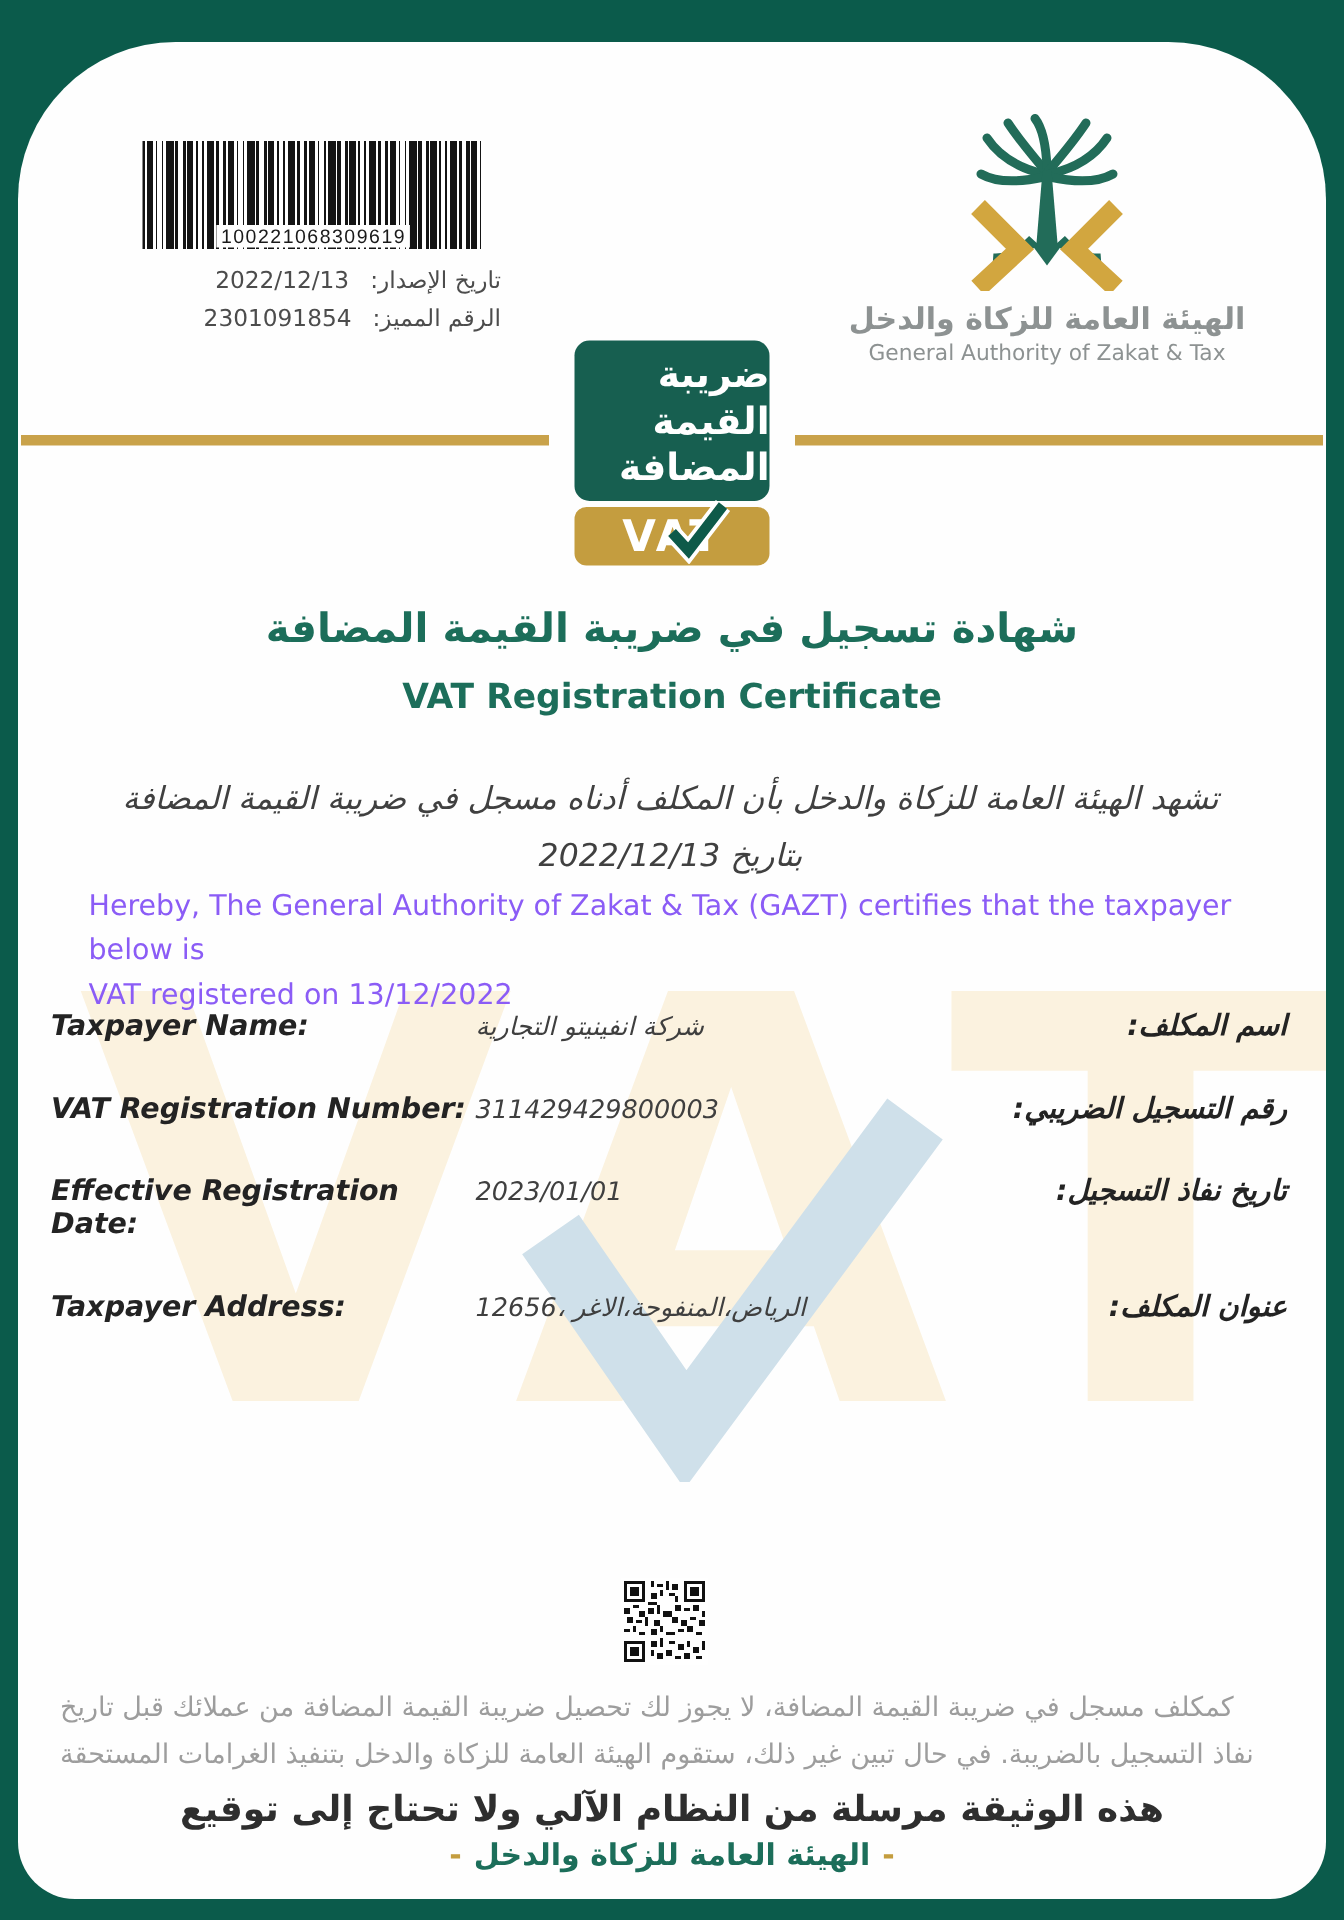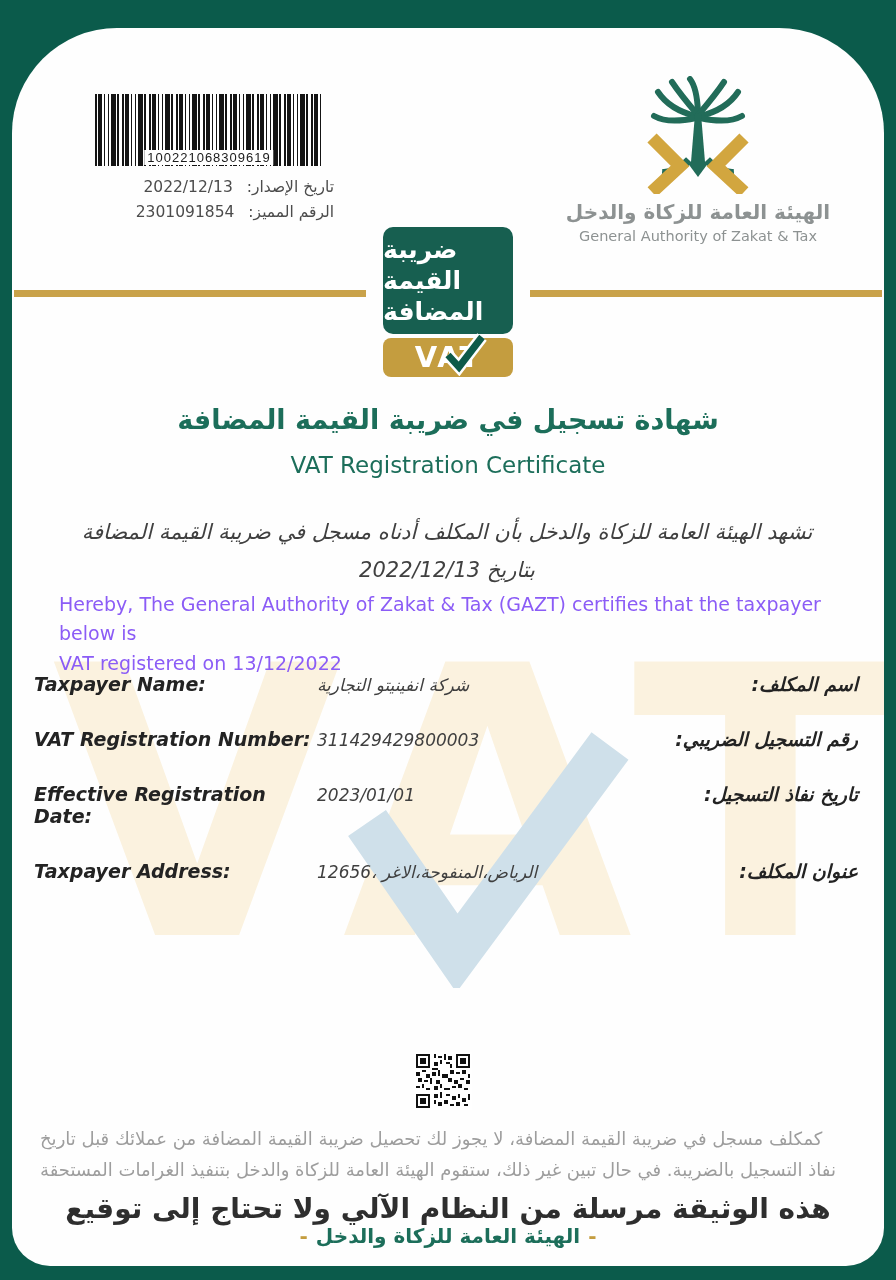--- a/index.html
+++ b/index.html
@@ -32,49 +32,49 @@
     color:#4c4c4c;font-size:15.5px;}
   .issue-line{display:flex;gap:14px;align-items:baseline;margin-bottom:7px;}
   .authority-block{position:absolute;right:16px;top:48px;width:340px;text-align:center;z-index:1;}
   .authority-block svg{display:block;margin:0 auto;}
   .authority-ar{color:#8d9292;font-size:20px;font-weight:bold;margin-top:6px;}
   .authority-en{color:#8d9292;font-size:14.5px;margin-top:4px;}
   
   .gold-line{position:absolute;top:262px;height:7px;background:#c9a24a;z-index:1;}
   .gold-line.left{left:2px;width:352px;}
   .gold-line.right{right:2px;width:352px;}
-  .vat-logo{position:absolute;left:371px;top:199px;width:130px;z-index:2;text-align:left;}
+  .vat-logo{position:absolute;left:371px;top:199px;width:130px;z-index:2;text-align:right;}
   .vat-logo-green{background:#175f50;border-radius:10px;color:#fff;
     padding:8px 0 7px;font-size:25px;font-weight:bold;line-height:1.23;}
   .vat-logo-gold{position:relative;background:#c49d3f;border-radius:8px;margin-top:4px;
     height:39px;display:flex;align-items:center;justify-content:center;}
   .vat-logo-gold .vat-word{color:#fff;font-size:29px;font-weight:800;letter-spacing:2px;line-height:1;}
   .vat-badge-check{position:absolute;left:50%;top:-8px;transform:translateX(-7px);}
   
   .title-ar{position:absolute;left:0;right:0;top:376px;text-align:center;z-index:1;
     color:#1c6e5a;font-size:27px;font-weight:bold;direction:rtl;}
   .title-en{position:absolute;left:0;right:0;top:424px;text-align:center;z-index:1;
-    color:#1c6e5a;font-size:23px;font-weight:normal;}
+    color:#1c6e5a;font-size:23px;font-weight:bold;}
   
   .intro-ar{position:absolute;left:20px;right:22px;top:486px;z-index:1;direction:rtl;
     text-align:center;color:#404040;font-size:21px;line-height:1.8;font-style:italic;}
   .intro-en{position:absolute;left:23px;right:16px;top:562px;z-index:1;
     color:#8b5cf6;font-size:19px;line-height:1.55;margin-left:24px;}
   
   .fields{position:absolute;left:0;right:0;top:645px;z-index:1;}
   .f-row{display:grid;grid-template-columns:305px 1fr 300px;margin-bottom:33px;align-items:baseline;font-style:italic;}
   .f-en{padding-left:22px;font-size:19px;font-weight:bold;color:#232323;}
   .f-val{text-align:left;font-size:17px;color:#3f3f3f;direction:rtl;}
   .f-ar{padding-right:26px;text-align:right;font-size:19px;font-weight:bold;color:#232323;direction:rtl;}
   
   .qr{position:absolute;left:402px;top:1024px;width:58px;height:58px;z-index:1;}
   .notice{position:absolute;left:28px;right:28px;top:1096px;z-index:1;direction:rtl;
     text-align:left;color:#9d9d9d;font-size:18px;line-height:1.7;}
   .auto-note{position:absolute;left:0;right:0;top:1164px;z-index:1;direction:rtl;
-    text-align:center;color:#2e2e2e;font-size:28px;font-weight:bold;}
+    text-align:center;color:#2e2e2e;font-size:24px;font-weight:bold;}
   .authority-footer{position:absolute;left:0;right:0;top:1196px;z-index:1;direction:rtl;
     text-align:center;color:#1c6e5a;font-size:20px;font-weight:bold;}
   .authority-footer .dash{color:#c49d3f;margin:0 8px;font-weight:bold;}
 </style>
 </head>
 <body>
 
 <div class="sheet">
 
   <div class="watermark">

